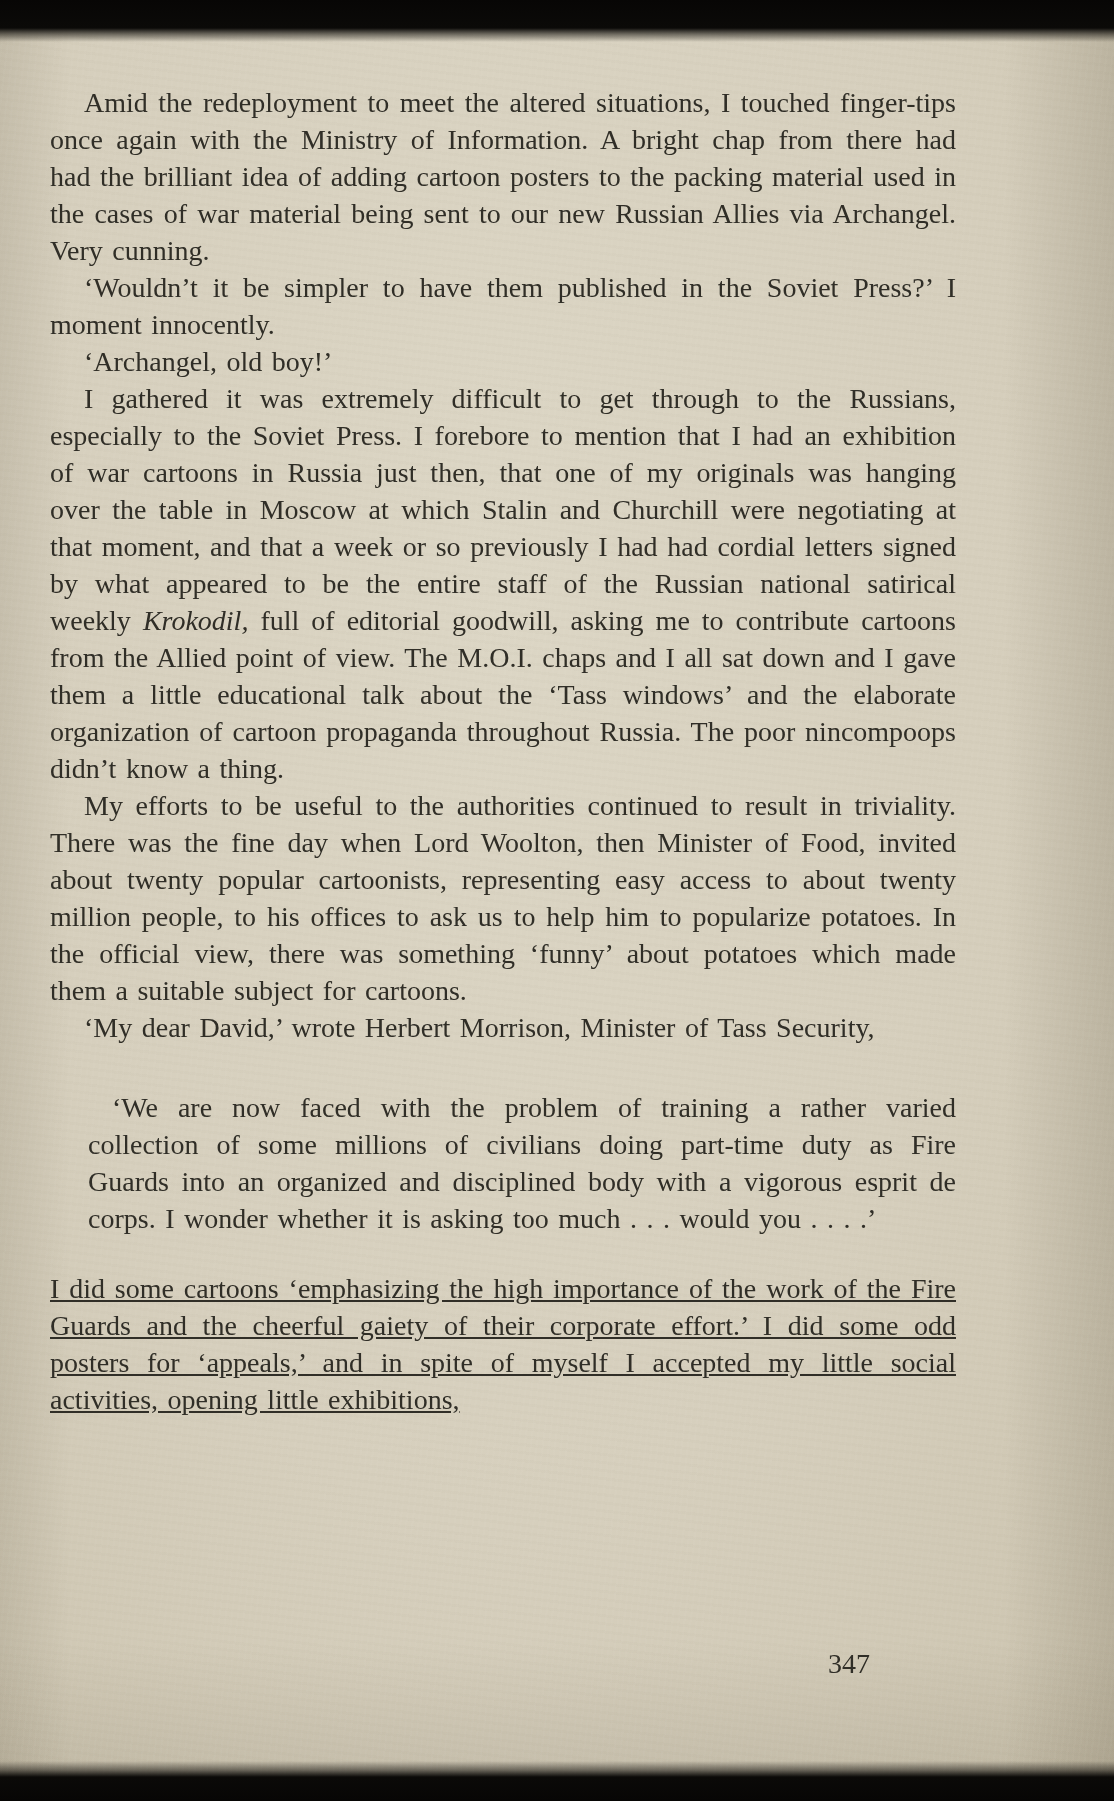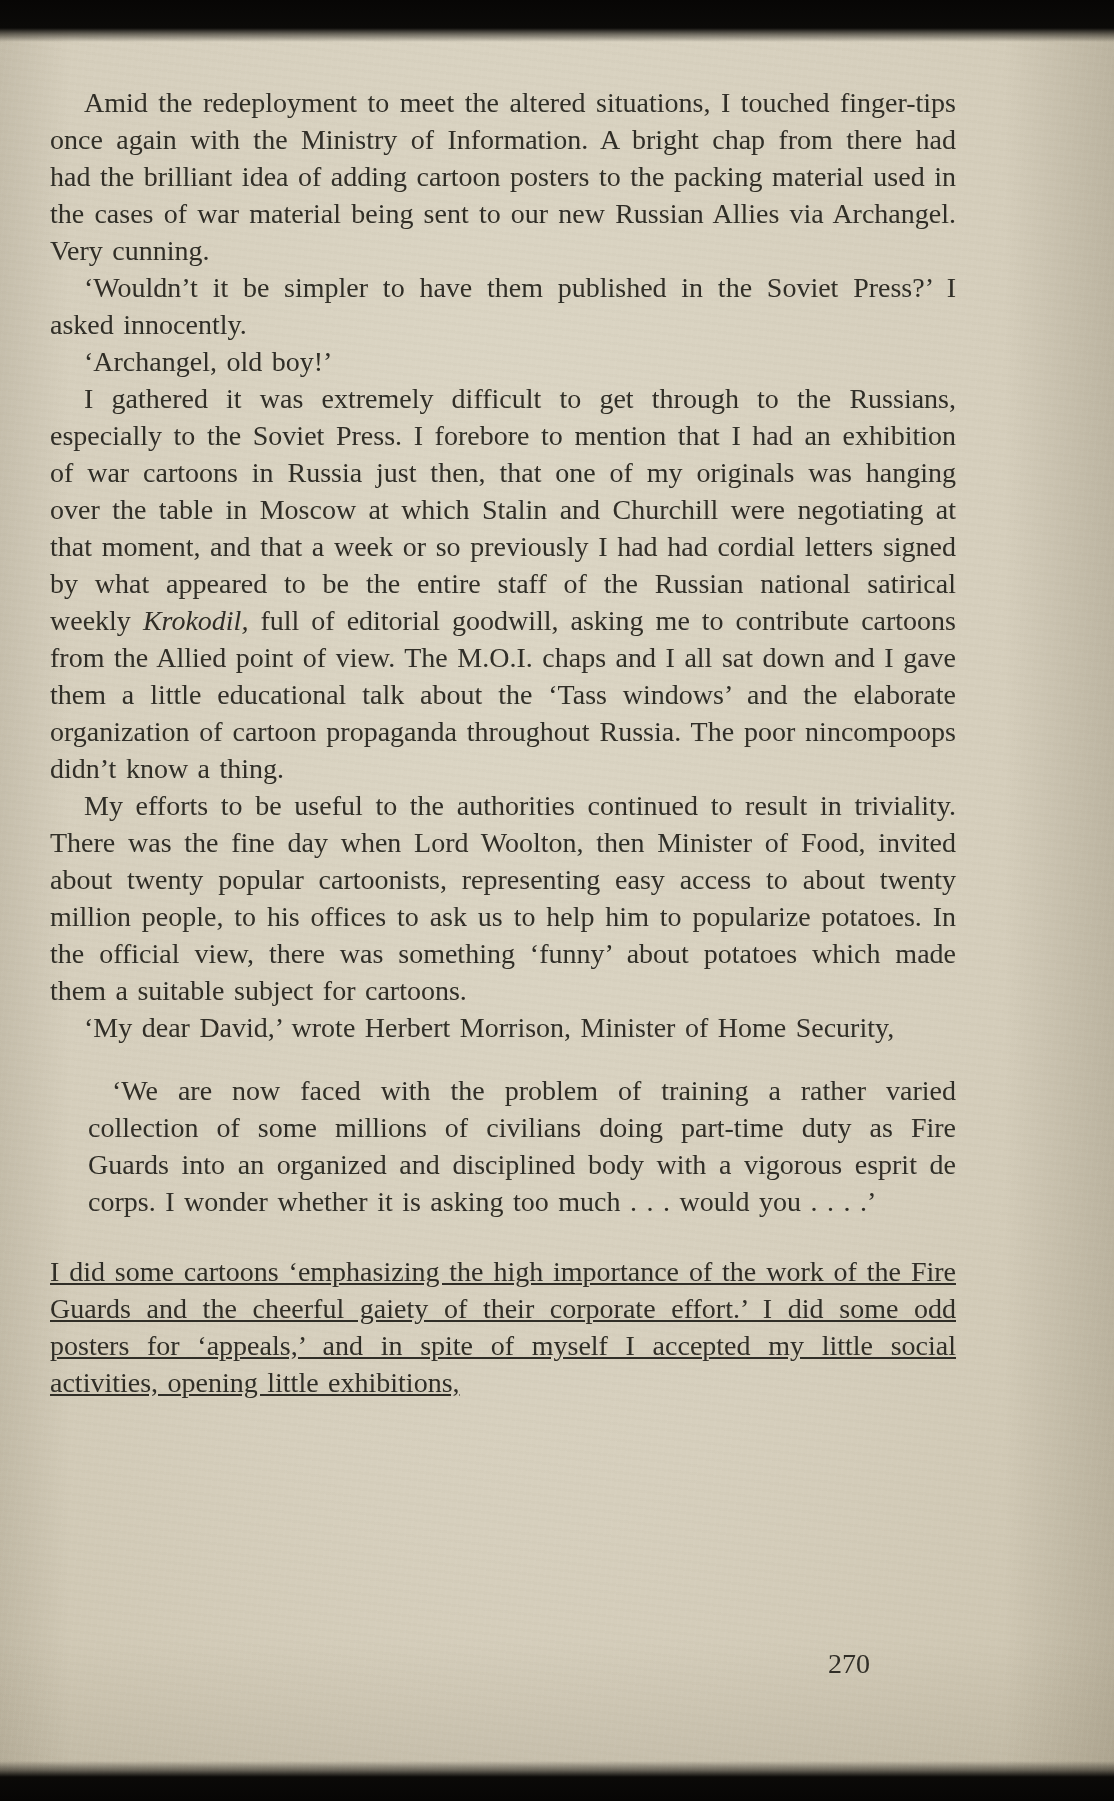--- a/index.html
+++ b/index.html
@@ -50,21 +50,21 @@
     line-height: 37px;
     color: #302e27;
     text-align: justify;
     word-spacing: 2.5px;
     z-index: 2;
   }
   .text-block p { margin: 0; }
   p.indent   { text-indent: 34px; }
   p.noindent { text-indent: 0; text-decoration: underline; }
   .letter-quote {
-    margin: 26px 0 33px 38px;
+    margin: 43px 0 33px 38px;
     text-indent: 24px;
     text-align: justify;
   }
   .folio {
     position: absolute;
     left: 50px; top: 1648px; width: 906px;
     padding-right: 86px;
     text-align: right;
     font-size: 28px;
     color: #302e27;
@@ -74,25 +74,25 @@
 </style>
 </head>
 <body>
 
 <div class="scan">
   <div class="paper"></div>
   <div class="band top"></div>
 
   <div class="text-block">
     <p class="indent">Amid the redeployment to meet the altered situations, I touched finger-tips once again with the Ministry of Information. A bright chap from there had had the brilliant idea of adding cartoon posters to the packing material used in the cases of war material being sent to our new Russian Allies via Archangel. Very cunning.</p>
-    <p class="indent">‘Wouldn’t it be simpler to have them published in the Soviet Press?’ I asked innocently.</p>
+    <p class="indent">‘Wouldn’t it be simpler to have them published in the Soviet Press?’ I moment innocently.</p>
     <p class="indent">‘Archangel, old boy!’</p>
     <p class="indent"><span>I gathered it was extremely difficult to get through to the Russians, especially to the Soviet Press. I forebore to mention that I had an exhibition of war cartoons in Russia just then, that one of my originals was hanging over the table in Moscow at which Stalin and Churchill were negotiating at that moment, and that a week or so previously I had had cordial letters signed by what appeared to be the entire staff of the Russian national satirical weekly </span><i>Krokodil,</i><span> full of editorial goodwill, asking me to contribute cartoons from the Allied point of view. The M.O.I. chaps and I all sat down and I gave them a little educational talk about the ‘Tass windows’ and the elaborate organization of cartoon propaganda throughout Russia. The poor nincompoops didn’t know a thing.</span></p>
     <p class="indent">My efforts to be useful to the authorities continued to result in triviality. There was the fine day when Lord Woolton, then Minister of Food, invited about twenty popular cartoonists, representing easy access to about twenty million people, to his offices to ask us to help him to popularize potatoes. In the official view, there was something ‘funny’ about potatoes which made them a suitable subject for cartoons.</p>
-    <p class="indent">‘My dear David,’ wrote Herbert Morrison, Minister of Home Security,</p>
+    <p class="indent">‘My dear David,’ wrote Herbert Morrison, Minister of Tass Security,</p>
     <div class="letter-quote">‘We are now faced with the problem of training a rather varied collection of some millions of civilians doing part-time duty as Fire Guards into an organized and disciplined body with a vigorous esprit de corps. I wonder whether it is asking too much . . . would you . . . .’</div>
     <p class="noindent">I did some cartoons ‘emphasizing the high importance of the work of the Fire Guards and the cheerful gaiety of their corporate effort.’ I did some odd posters for ‘appeals,’ and in spite of myself I accepted my little social activities, opening little exhibitions,</p>
   </div>
 
-  <div class="folio">270</div>
+  <div class="folio">347</div>
 
   <div class="band bottom"></div>
 </div>
 
 </body></html>

